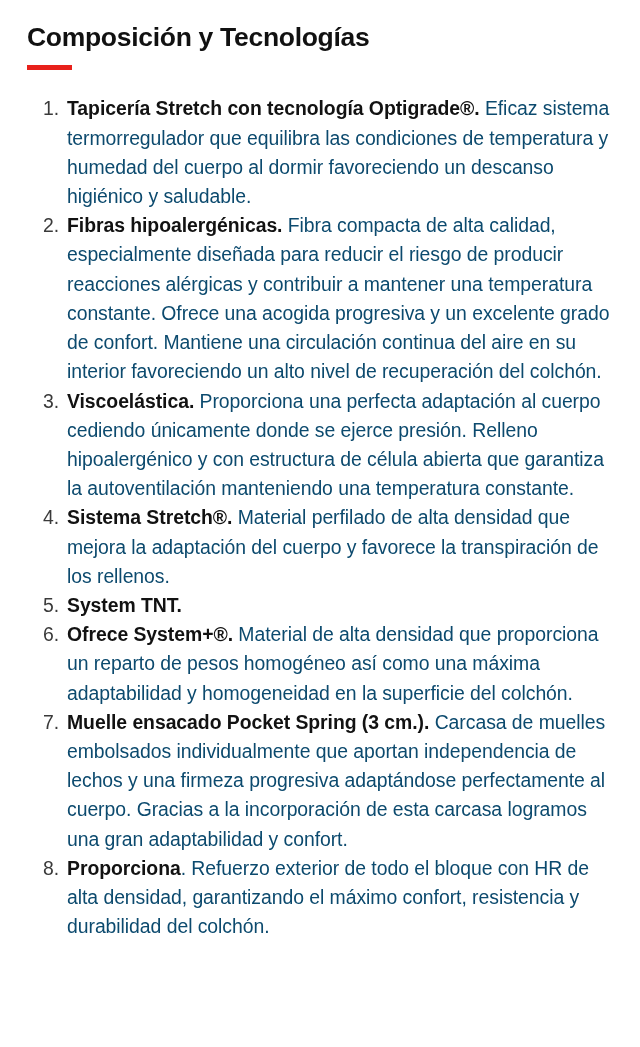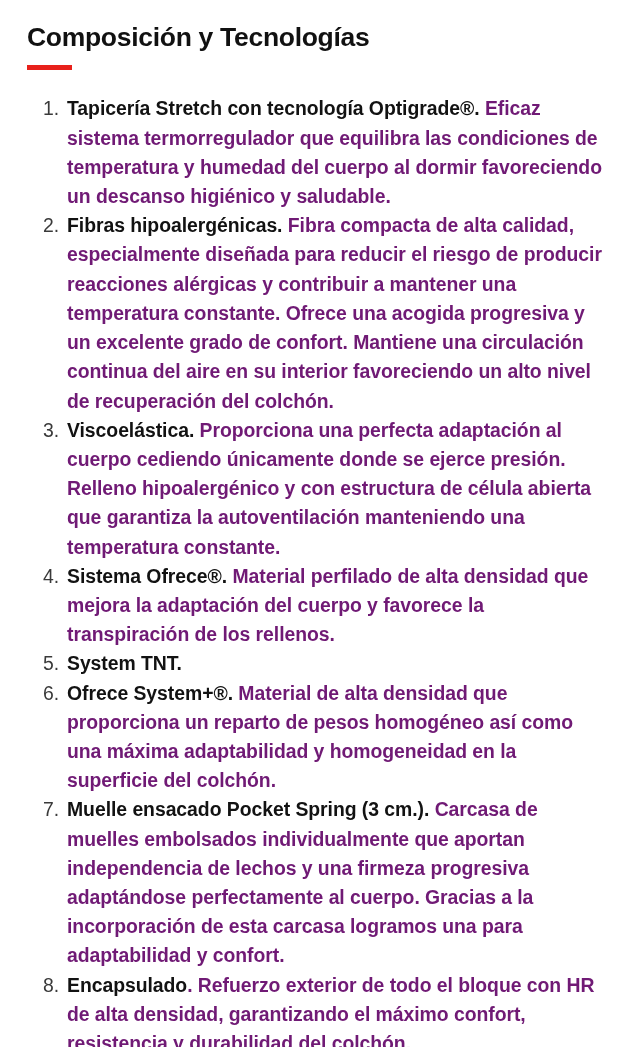--- a/index.html
+++ b/index.html
@@ -82,22 +82,22 @@
     line-height: 29.2px;
   }
 
   .spec-item .lead {
     font-weight: 700;
     color: #121212;
     margin-top: 28px;
   }
 
   .spec-item .body {
-    font-weight: 700;
-    color: #701a75;
+    font-weight: 400;
+    color: #0c4a6e;
   }
 </style>
 </head>
 <body>
 
 <div class="page">
   <div class="content">
 
     <h1 class="page-title">Composición y Tecnologías</h1>
 
@@ -111,34 +111,34 @@
 
       <li class="spec-item">
         <span class="marker">2.</span><span class="lead">Fibras hipoalergénicas.</span><span class="body"> Fibra compacta de alta calidad, especialmente diseñada para reducir el riesgo de producir reacciones alérgicas y contribuir a mantener una temperatura constante. Ofrece una acogida progresiva y un excelente grado de confort. Mantiene una circulación continua del aire en su interior favoreciendo un alto nivel de recuperación del colchón.</span>
       </li>
 
       <li class="spec-item">
         <span class="marker">3.</span><span class="lead">Viscoelástica.</span><span class="body"> Proporciona una perfecta adaptación al cuerpo cediendo únicamente donde se ejerce presión. Relleno hipoalergénico y con estructura de célula abierta que garantiza la autoventilación manteniendo una temperatura constante.</span>
       </li>
 
       <li class="spec-item">
-        <span class="marker">4.</span><span class="lead">Sistema Ofrece®.</span><span class="body"> Material perfilado de alta densidad que mejora la adaptación del cuerpo y favorece la transpiración de los rellenos.</span>
+        <span class="marker">4.</span><span class="lead">Sistema Stretch®.</span><span class="body"> Material perfilado de alta densidad que mejora la adaptación del cuerpo y favorece la transpiración de los rellenos.</span>
       </li>
 
       <li class="spec-item">
         <span class="marker">5.</span><span class="lead">System TNT.</span><span class="body"></span>
       </li>
 
       <li class="spec-item">
         <span class="marker">6.</span><span class="lead">Ofrece System+®.</span><span class="body"> Material de alta densidad que proporciona un reparto de pesos homogéneo así como una máxima adaptabilidad y homogeneidad en la superficie del colchón.</span>
       </li>
 
       <li class="spec-item">
-        <span class="marker">7.</span><span class="lead">Muelle ensacado Pocket Spring (3 cm.).</span><span class="body"> Carcasa de muelles embolsados individualmente que aportan independencia de lechos y una firmeza progresiva adaptándose perfectamente al cuerpo. Gracias a la incorporación de esta carcasa logramos una para adaptabilidad y confort.</span>
+        <span class="marker">7.</span><span class="lead">Muelle ensacado Pocket Spring (3 cm.).</span><span class="body"> Carcasa de muelles embolsados individualmente que aportan independencia de lechos y una firmeza progresiva adaptándose perfectamente al cuerpo. Gracias a la incorporación de esta carcasa logramos una gran adaptabilidad y confort.</span>
       </li>
 
       <li class="spec-item">
-        <span class="marker">8.</span><span class="lead">Encapsulado</span><span class="body">. Refuerzo exterior de todo el bloque con HR de alta densidad, garantizando el máximo confort, resistencia y durabilidad del colchón.</span>
+        <span class="marker">8.</span><span class="lead">Proporciona</span><span class="body">. Refuerzo exterior de todo el bloque con HR de alta densidad, garantizando el máximo confort, resistencia y durabilidad del colchón.</span>
       </li>
 
     </ol>
   </div>
 </div>
 
 </body></html>

